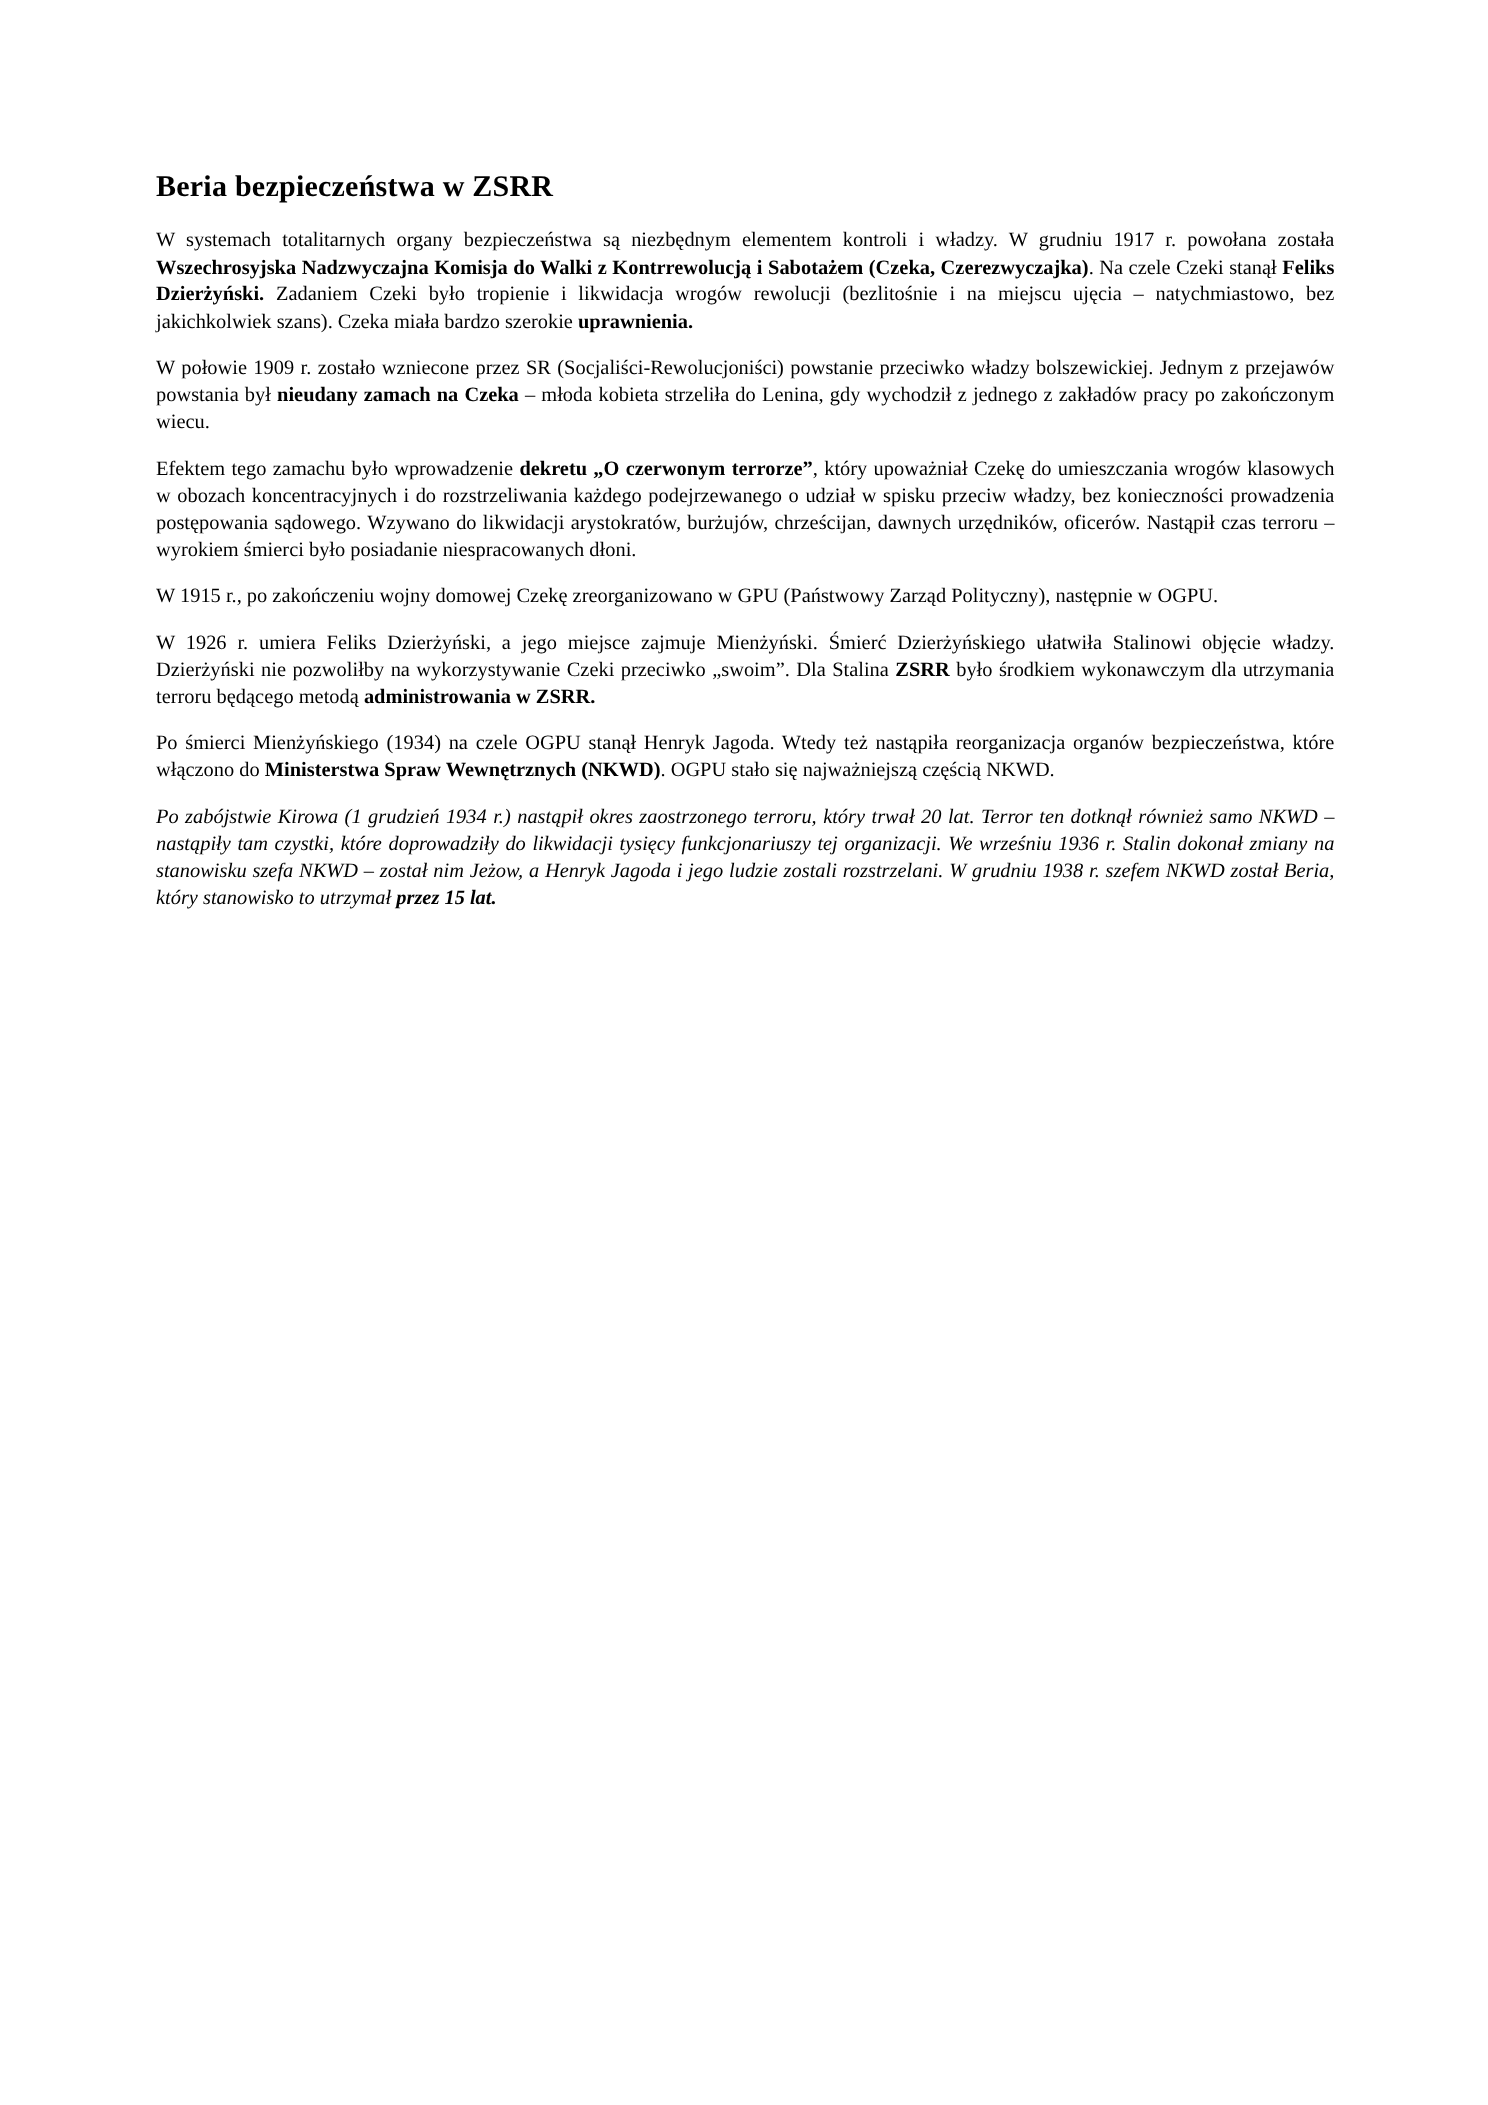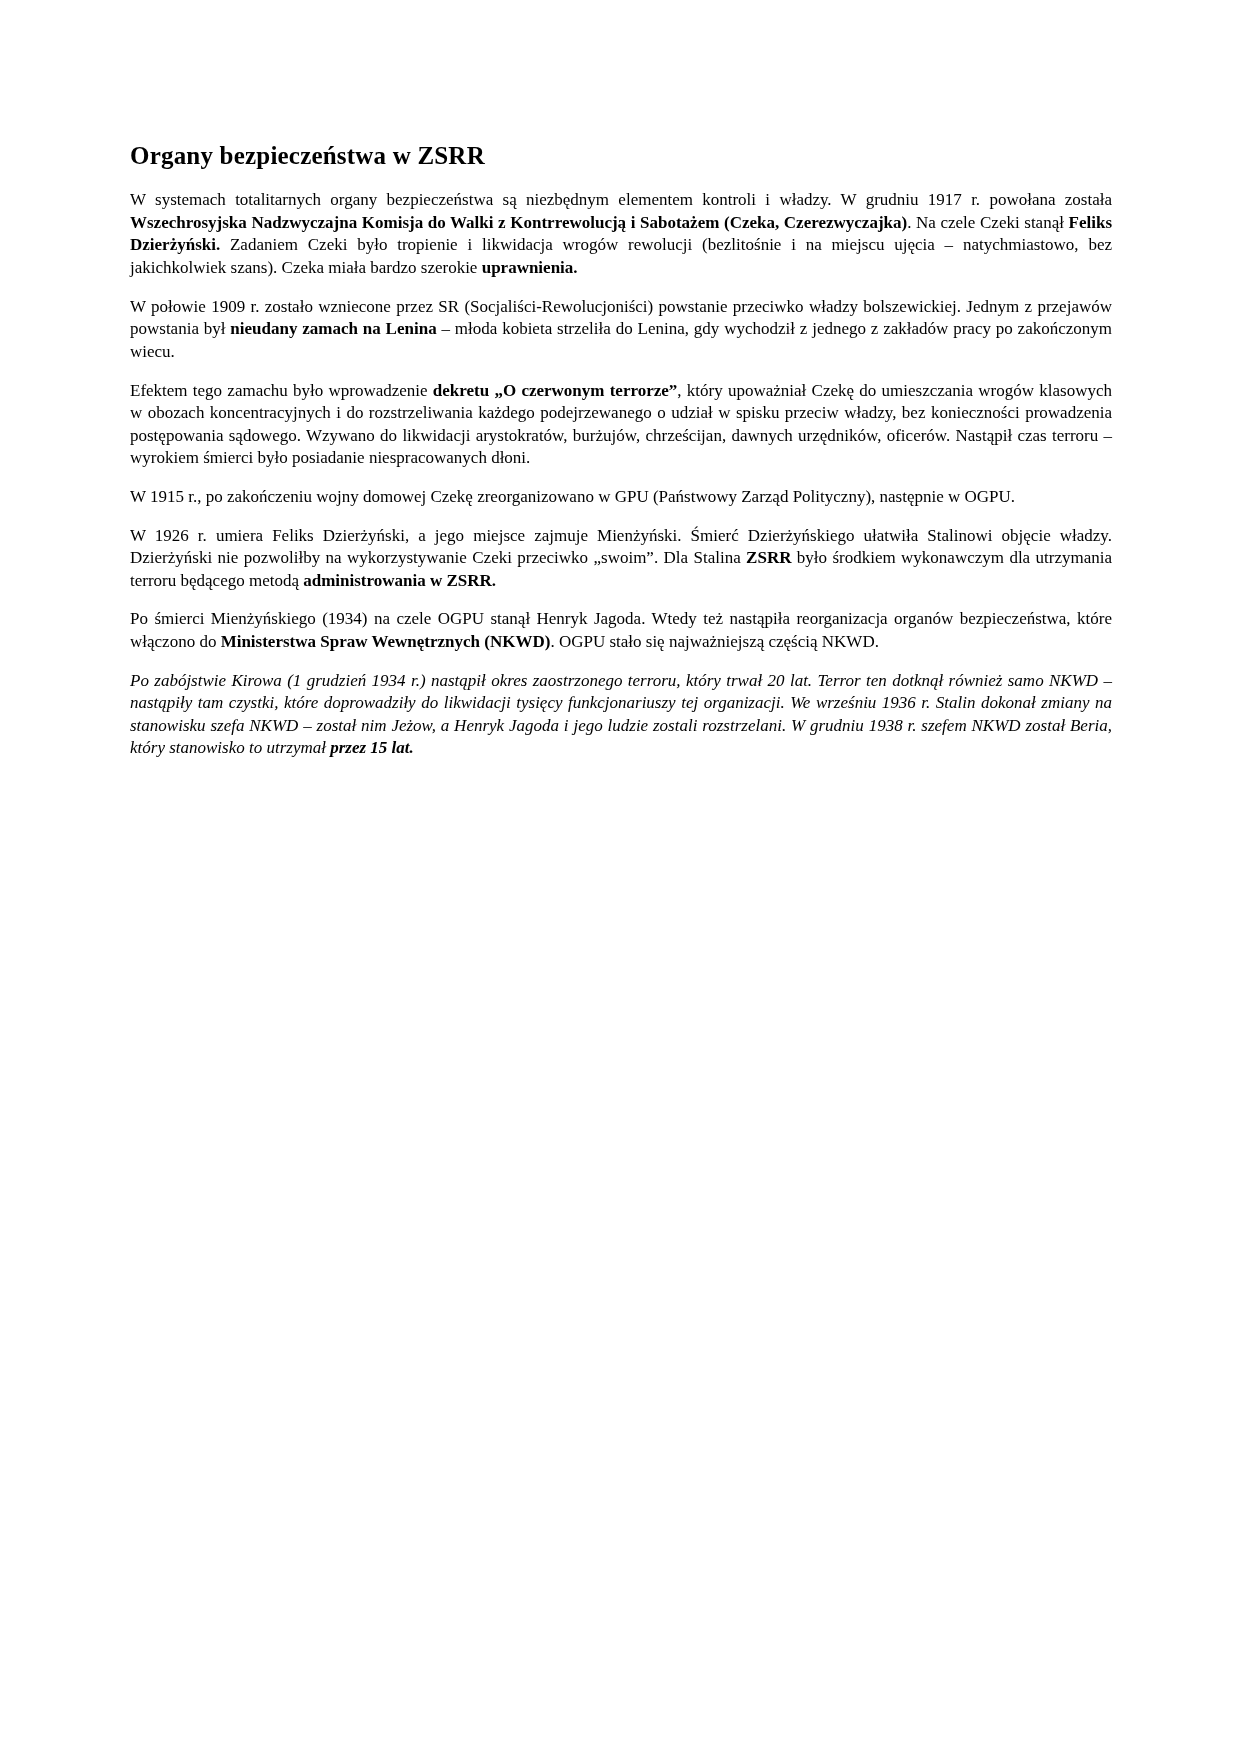--- a/index.html
+++ b/index.html
@@ -40,23 +40,23 @@
     font-style: italic;
   }
   b {
     font-weight: bold;
   }
 </style>
 </head>
 <body>
 
 <div class="page">
-  <h1 class="doc-title">Organy bezpieczeństwa w ZSRR</h1>
+  <h1 class="doc-title">Beria bezpieczeństwa w ZSRR</h1>
   <div id="body-container">
       <p class="para"><span>W systemach totalitarnych organy bezpieczeństwa są niezbędnym elementem kontroli i władzy. W grudniu 1917 r. powołana została </span><b>Wszechrosyjska Nadzwyczajna Komisja do Walki z Kontrrewolucją i Sabotażem (Czeka, Czerezwyczajka)</b><span>. Na czele Czeki stanął </span><b>Feliks Dzierżyński.</b><span> Zadaniem Czeki było tropienie i likwidacja wrogów rewolucji (bezlitośnie i na miejscu ujęcia – natychmiastowo, bez jakichkolwiek szans). Czeka miała bardzo szerokie </span><b>uprawnienia.</b></p>
-      <p class="para"><span>W połowie 1909 r. zostało wzniecone przez SR (Socjaliści-Rewolucjoniści) powstanie przeciwko władzy bolszewickiej. Jednym z przejawów powstania był </span><b>nieudany zamach na Lenina</b><span> – młoda kobieta strzeliła do Lenina, gdy wychodził z jednego z zakładów pracy po zakończonym wiecu.</span></p>
+      <p class="para"><span>W połowie 1909 r. zostało wzniecone przez SR (Socjaliści-Rewolucjoniści) powstanie przeciwko władzy bolszewickiej. Jednym z przejawów powstania był </span><b>nieudany zamach na Czeka</b><span> – młoda kobieta strzeliła do Lenina, gdy wychodził z jednego z zakładów pracy po zakończonym wiecu.</span></p>
       <p class="para"><span>Efektem tego zamachu było wprowadzenie </span><b>dekretu „O czerwonym terrorze”</b><span>, który upoważniał Czekę do umieszczania wrogów klasowych w obozach koncentracyjnych i do rozstrzeliwania każdego podejrzewanego o udział w spisku przeciw władzy, bez konieczności prowadzenia postępowania sądowego. Wzywano do likwidacji arystokratów, burżujów, chrześcijan, dawnych urzędników, oficerów. Nastąpił czas terroru – wyrokiem śmierci było posiadanie niespracowanych dłoni.</span></p>
       <p class="para"><span>W 1915 r., po zakończeniu wojny domowej Czekę zreorganizowano w GPU (Państwowy Zarząd Polityczny), następnie w OGPU.</span></p>
       <p class="para"><span>W 1926 r. umiera Feliks Dzierżyński, a jego miejsce zajmuje Mienżyński. Śmierć Dzierżyńskiego ułatwiła Stalinowi objęcie władzy. Dzierżyński nie pozwoliłby na wykorzystywanie Czeki przeciwko „swoim”. Dla Stalina </span><b>ZSRR</b><span> było środkiem wykonawczym dla utrzymania terroru będącego metodą </span><b>administrowania w ZSRR.</b></p>
       <p class="para"><span>Po śmierci Mienżyńskiego (1934) na czele OGPU stanął Henryk Jagoda. Wtedy też nastąpiła reorganizacja organów bezpieczeństwa, które włączono do </span><b>Ministerstwa Spraw Wewnętrznych (NKWD)</b><span>. OGPU stało się najważniejszą częścią NKWD.</span></p>
       <p class="para"><span>Po zabójstwie Kirowa (1 grudzień 1934 r.) nastąpił okres zaostrzonego terroru, który trwał 20 lat. Terror ten dotknął również samo NKWD – nastąpiły tam czystki, które doprowadziły do likwidacji tysięcy funkcjonariuszy tej organizacji. We wrześniu 1936 r. Stalin dokonał zmiany na stanowisku szefa NKWD – został nim Jeżow, a Henryk Jagoda i jego ludzie zostali rozstrzelani. W grudniu 1938 r. szefem NKWD został Beria, który stanowisko to utrzymał </span><b>przez 15 lat.</b></p>
     </div>
 </div>
 
 </body></html>

